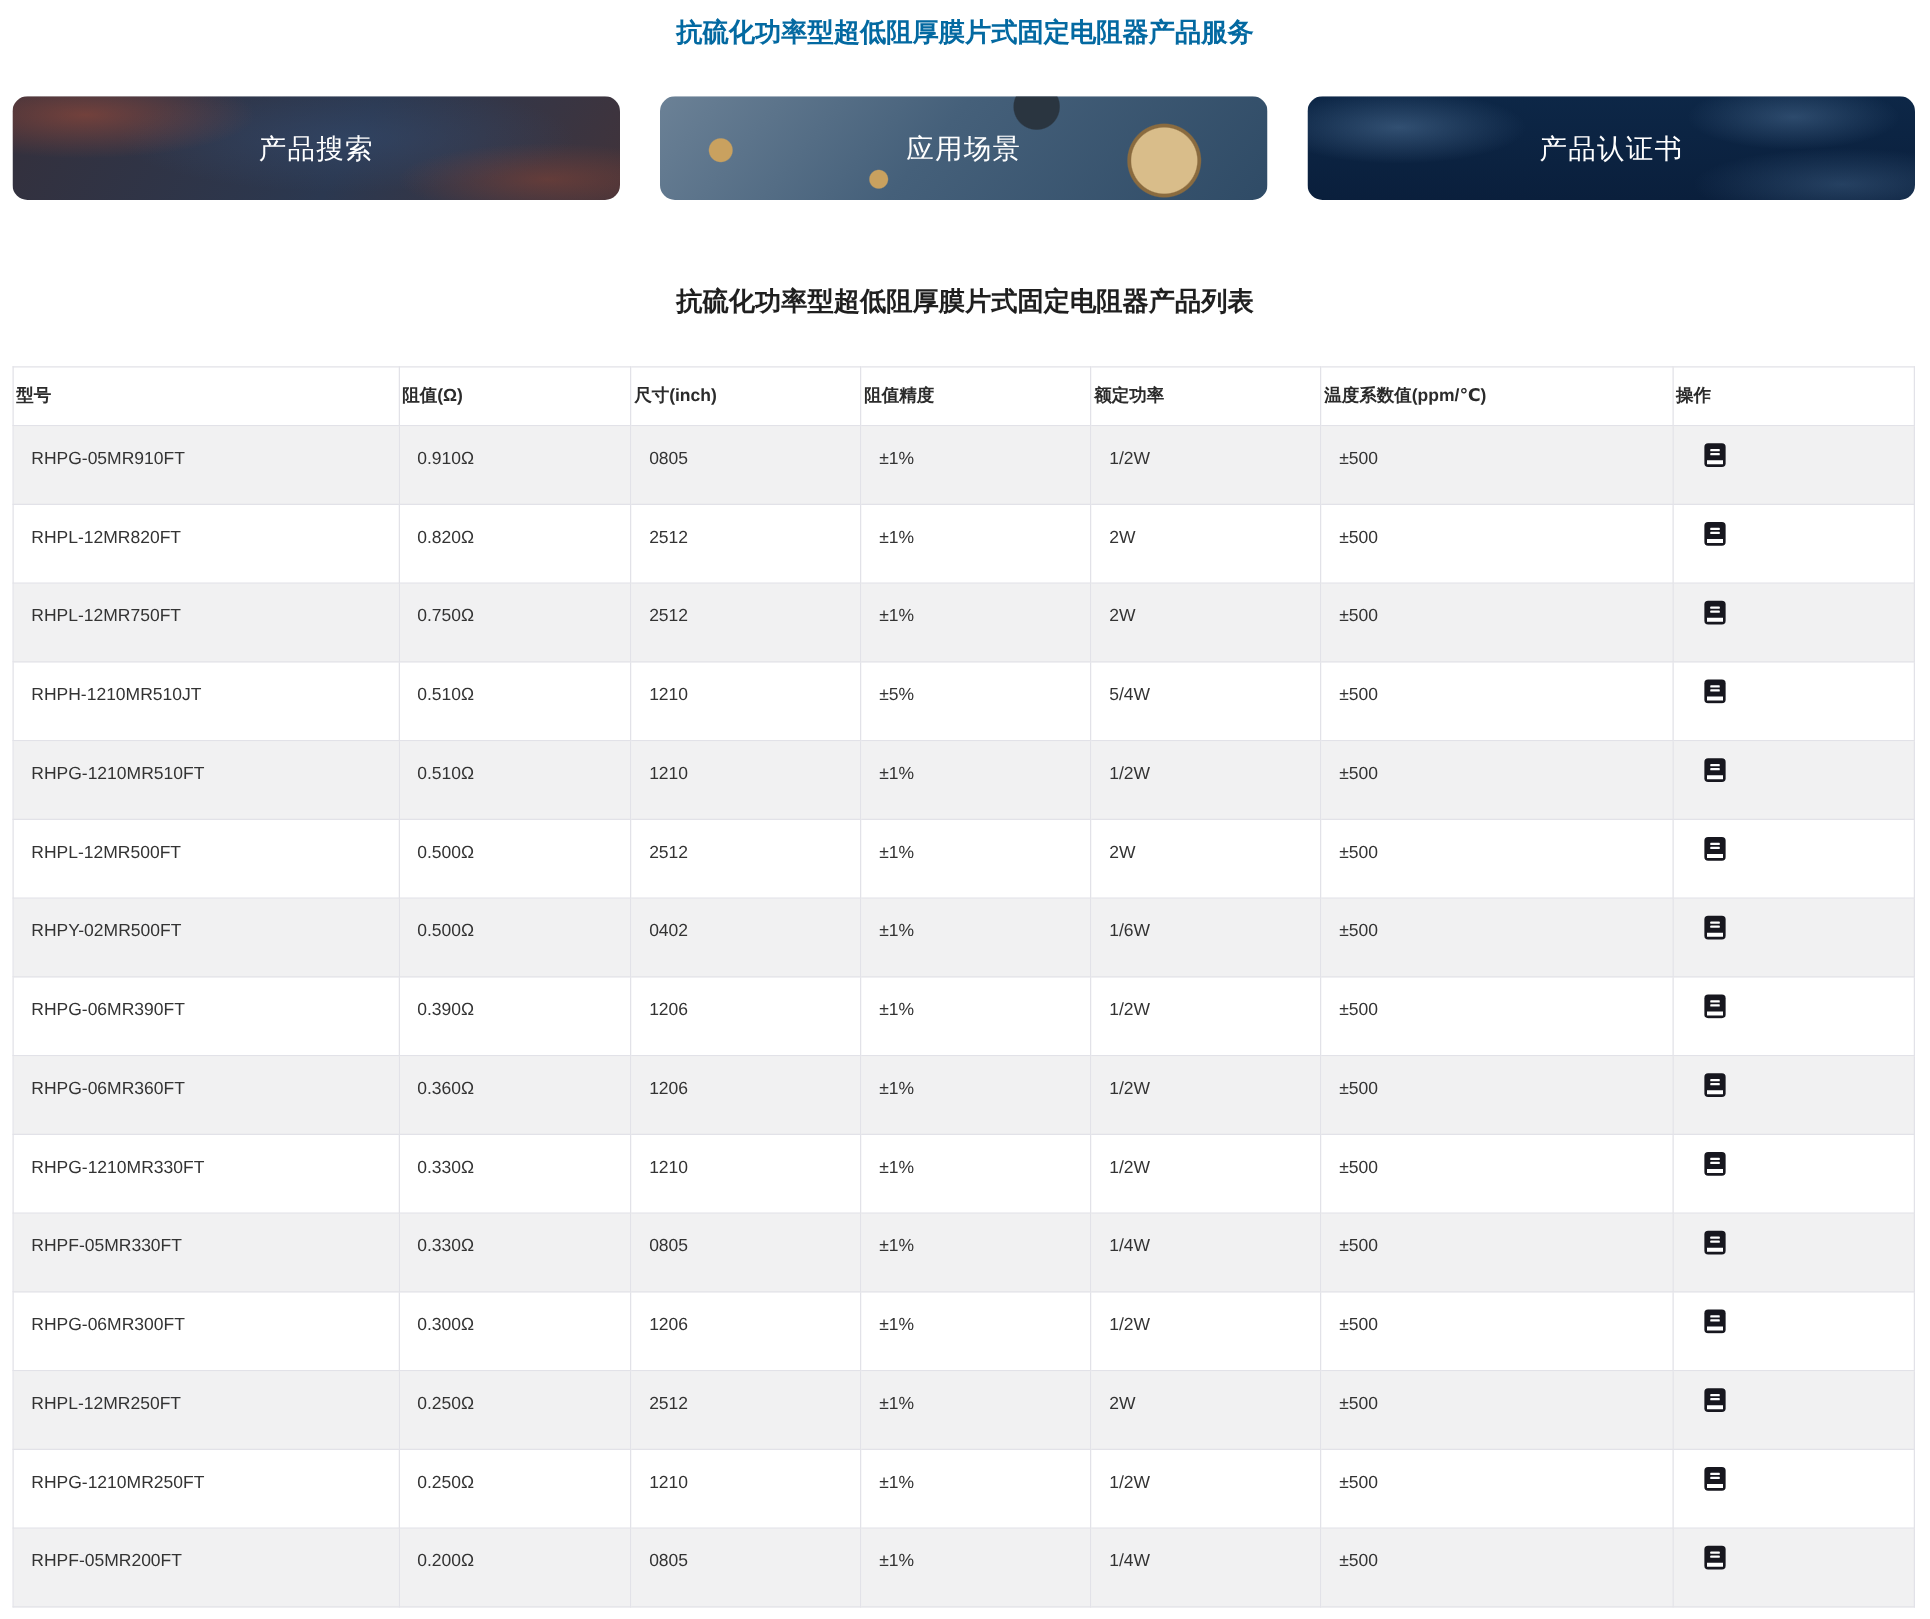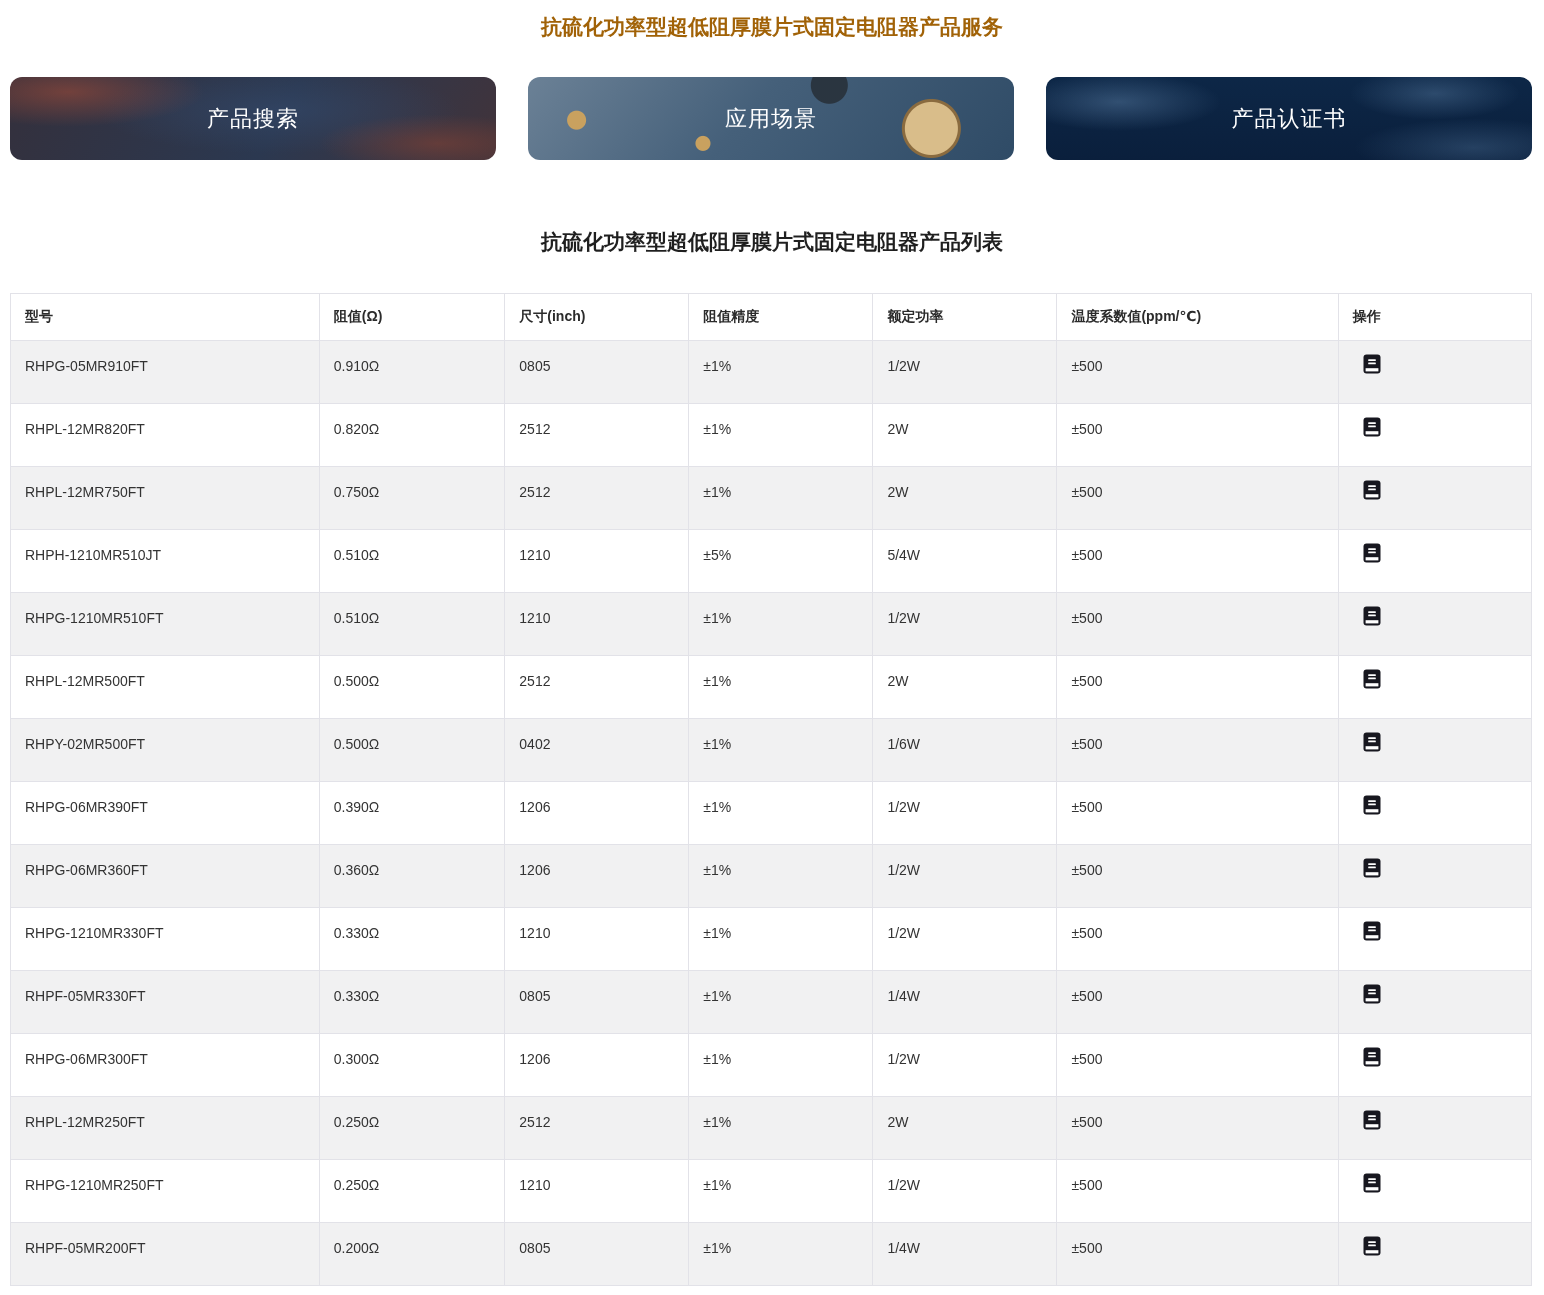--- a/index.html
+++ b/index.html
@@ -10,21 +10,21 @@
     background: #ffffff;
     font-family: "Liberation Sans", "DejaVu Sans", sans-serif;
     color: #333;
   }
   .page-title {
     margin: 13px 0 0 0;
     text-align: center;
     font-size: 21px;
     line-height: 28px;
     font-weight: bold;
-    color: #a16207;
+    color: #0369a1;
   }
   
   .banners {
     display: flex;
     gap: 32px;
     margin: 36px 12px 0 10px;
   }
   .banner {
     flex: 1 1 0;
     height: 83px;
@@ -81,21 +81,21 @@
     border-collapse: collapse;
     table-layout: fixed;
   }
   .product-table th, .product-table td {
     border: 1px solid #e2e2e8;
     text-align: left;
     font-size: 14px;
   }
   .product-table th {
     height: 47px;
-    padding: 6px 14px;
+    padding: 6px 2px;
     font-weight: bold;
     color: #2b2b2b;
     background: #ffffff;
     vertical-align: middle;
   }
   .product-table td {
     height: 63px;
     padding: 17px 14px 0 14px;
     vertical-align: top;
     color: #333;

